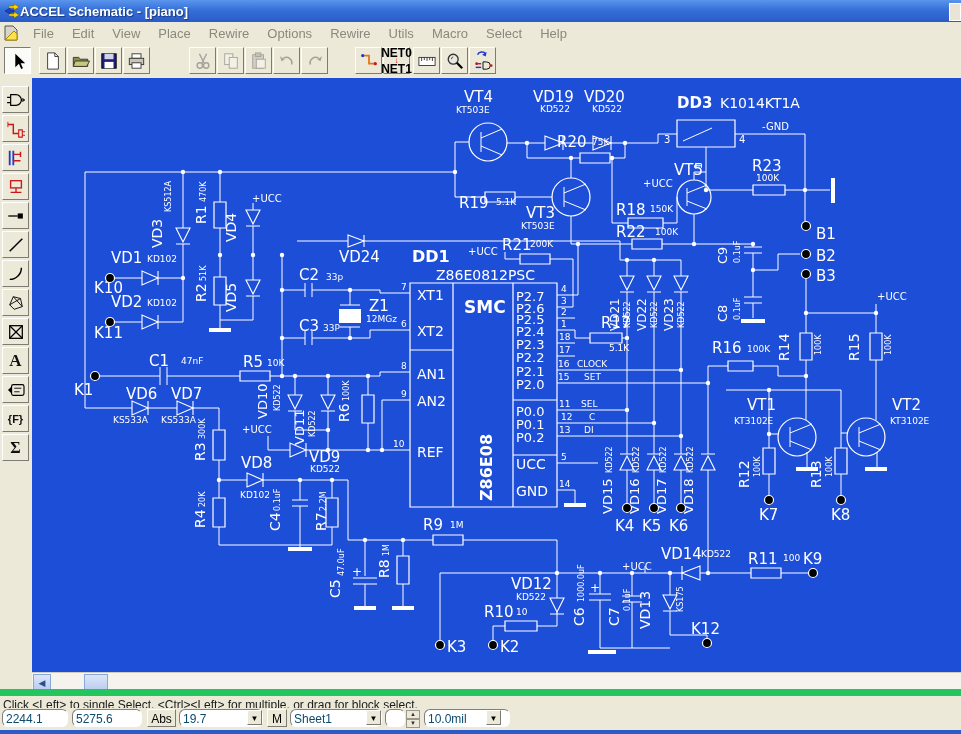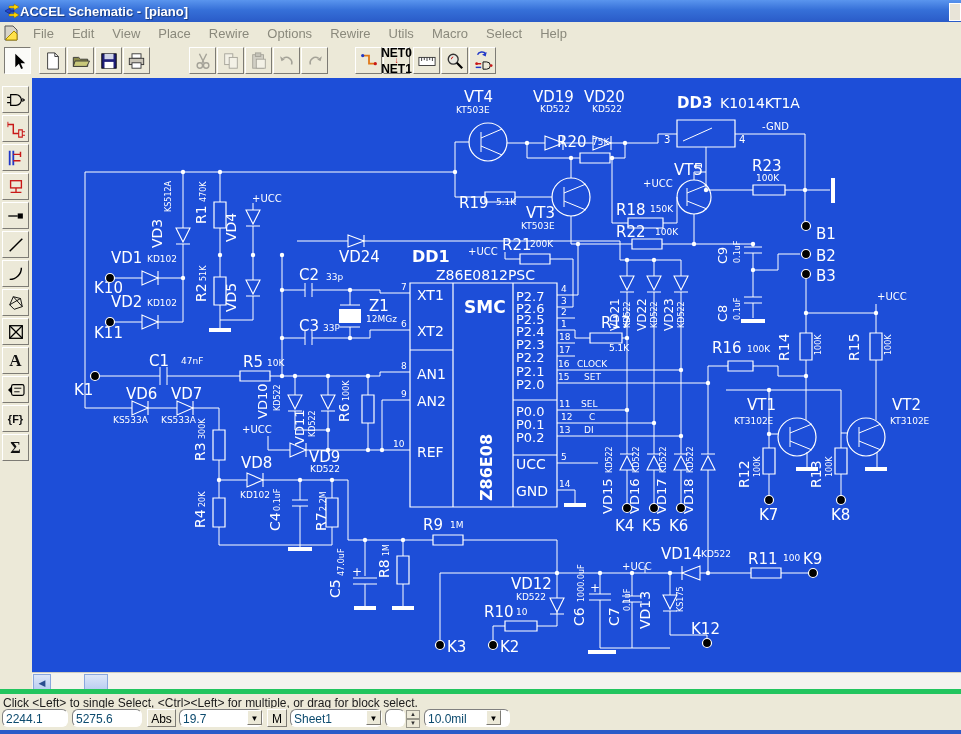--- a/index.html
+++ b/index.html
@@ -27,21 +27,21 @@
   .pbtn .glyph{font-family:"Liberation Serif",serif;font-weight:bold;}
   
   #canvas{left:32px;top:78px;width:929px;height:594px;background:#1d4ed8;}
   #schem text{fill:#fff;font-family:"DejaVu Sans",sans-serif;}
   
   #hscroll{left:32px;top:672px;width:929px;height:17px;background:#f4f3ee;border-top:1px solid #cfccc0;}
   #hscroll-left{position:absolute;left:1px;top:1px;width:16px;height:15px;background:linear-gradient(180deg,#dce6f8,#b8ccf0);border:1px solid #89a7dd;color:#2a4d8f;font-size:9px;display:flex;align-items:center;justify-content:center;}
   #hscroll-thumb{position:absolute;left:52px;top:1px;width:22px;height:15px;background:linear-gradient(180deg,#dce6f8,#b9cdf1);border:1px solid #89a7dd;}
   #scroll-corner{left:0;top:672px;width:32px;height:17px;background:#ece9d8;}
   
-  #prompt{left:0;top:689px;width:961px;height:19px;background:#ece9d8;border-top:5px solid #22c55e;font-size:12px;color:#1a1a1a;padding:2px 0 0 3px;box-sizing:border-box;}
+  #prompt{left:0;top:689px;width:961px;height:19px;background:#ece9d8;border-top:7px solid #22c55e;font-size:12px;color:#1a1a1a;padding:2px 0 0 3px;box-sizing:border-box;}
   #statusbar{left:0;top:708px;width:961px;height:22px;background:#ece9d8;}
   .sfield{position:absolute;top:1px;height:18px;background:#fff;border-top:1px solid #808080;border-left:1px solid #808080;border-right:1px solid #fff;border-bottom:1px solid #fff;font-size:12px;padding:2px 3px 0 3px;box-sizing:border-box;color:#0c4a6e;border-radius:6px;}
   .sbtn{position:absolute;top:1px;height:18px;background:#ece9d8;border-top:1px solid #fff;border-left:1px solid #fff;border-right:1px solid #7d7b74;border-bottom:1px solid #7d7b74;font-size:12px;text-align:center;box-sizing:border-box;padding-top:2px;}
   .combo-arrow{position:absolute;top:2px;width:15px;height:15px;background:#ece9d8;border-top:1px solid #fff;border-left:1px solid #fff;border-right:1px solid #7d7b74;border-bottom:1px solid #7d7b74;font-size:8px;text-align:center;box-sizing:border-box;padding-top:3px;color:#000;}
   .spin{position:absolute;width:14px;height:9px;background:#ece9d8;border:1px solid #9a988c;font-size:6px;text-align:center;line-height:7px;color:#333;box-sizing:border-box;}
   #bottomframe{left:0;top:730px;width:961px;height:4px;background:#2a5bc8;}
 </style>
 </head>
 <body>
 

